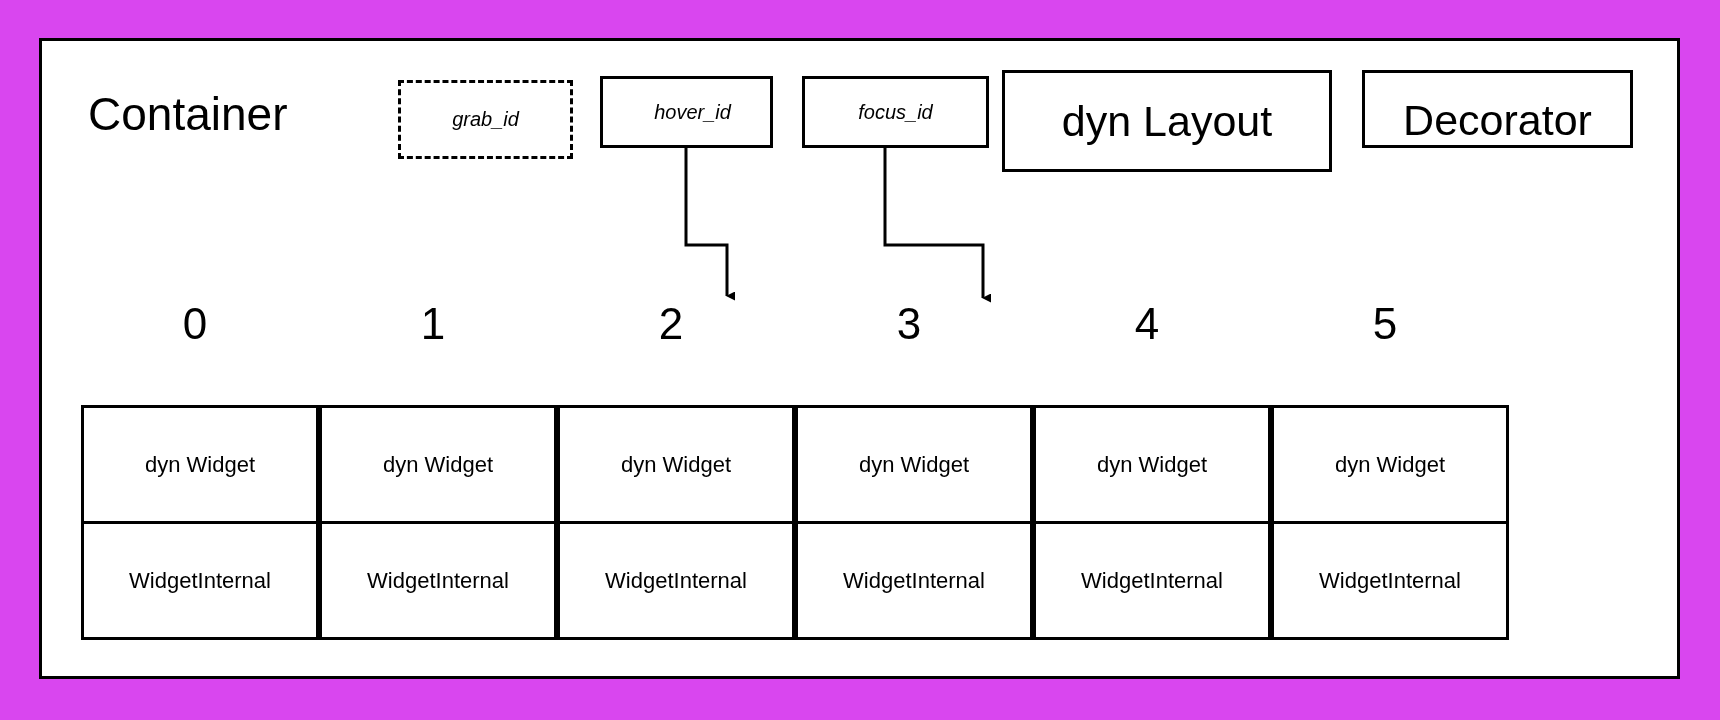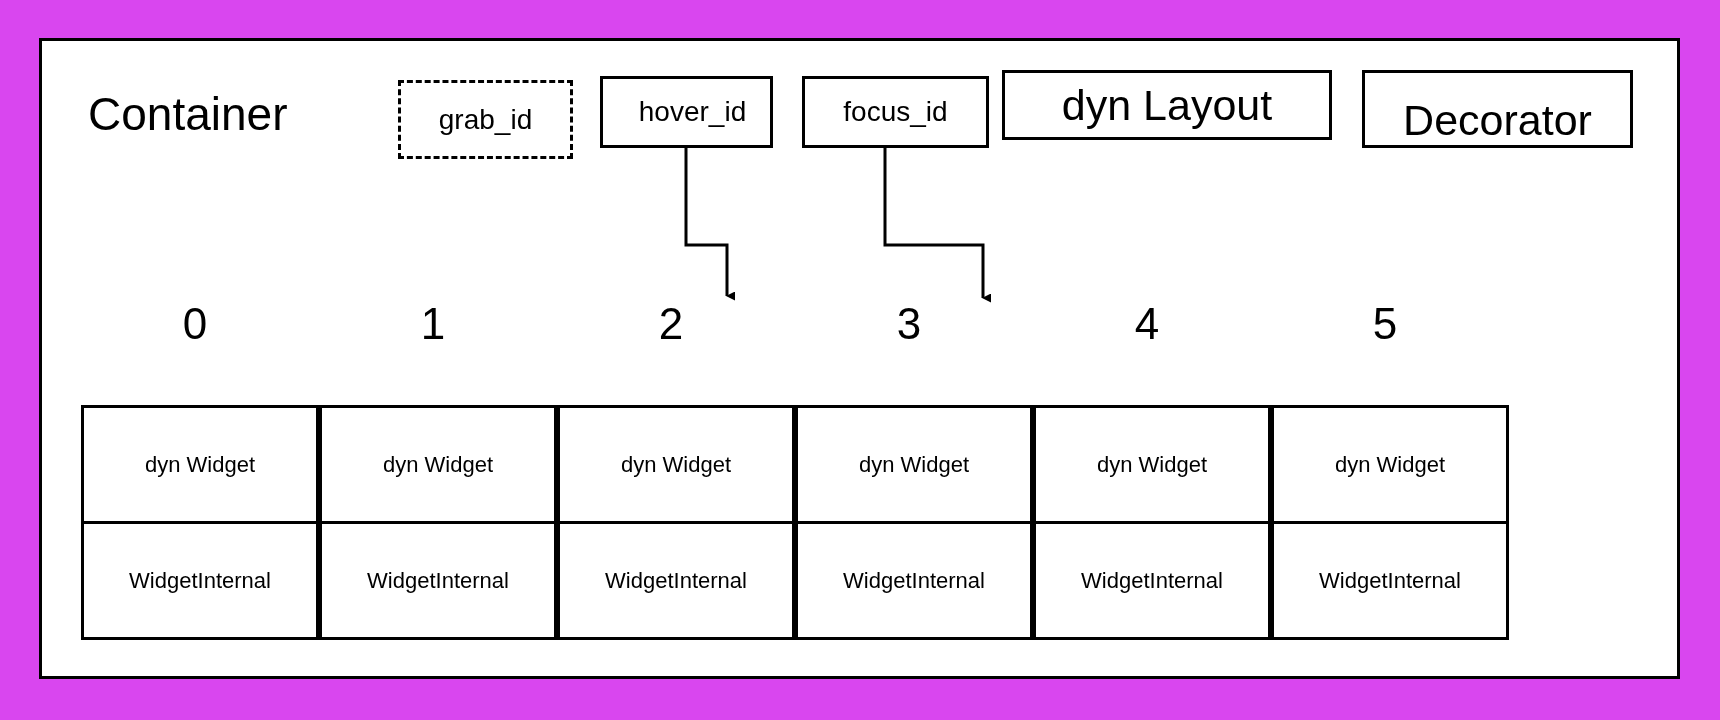--- a/index.html
+++ b/index.html
@@ -52,27 +52,27 @@
     display: flex;
     align-items: center;
     justify-content: center;
     text-align: center;
     white-space: nowrap;
   }
   .top-box.dashed {
     border-style: dashed;
     border-width: 3px;
   }
-  .top-box.small-label { font-size: 28px; }
+  .top-box.small-label { font-size: 20px; font-style: italic; }
   .top-box.large-label { font-size: 43px; }
 
   #box-grab   { left: 398px;  top: 80px; width: 175px; height: 79px; }
   #box-hover  { left: 600px;  top: 76px; width: 173px; height: 72px; padding-left: 12px; }
   #box-focus  { left: 802px;  top: 76px; width: 187px; height: 72px; }
-  #box-layout { left: 1002px; top: 70px; width: 330px; height: 70px; }
+  #box-layout { left: 1002px; top: 70px; width: 330px; height: 102px; }
   #box-decor  { left: 1362px; top: 70px; width: 271px; height: 78px; align-items: flex-end; }
 
   
   #connectors {
     position: absolute;
     left: 0;
     top: 0;
     width: 1720px;
     height: 720px;
     pointer-events: none;

